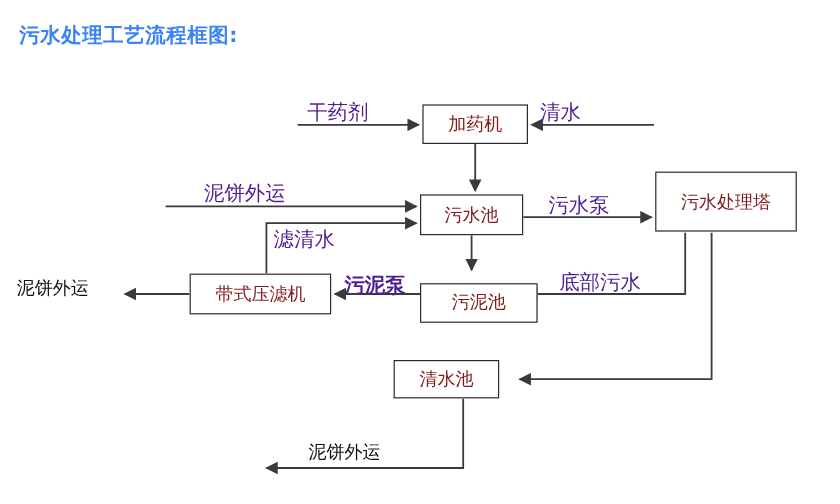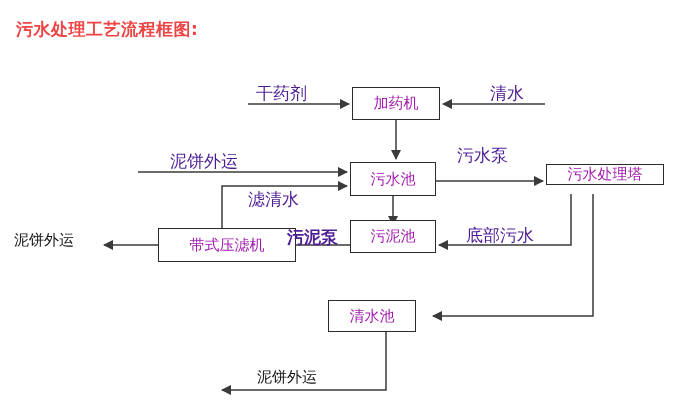--- a/index.html
+++ b/index.html
@@ -14,69 +14,69 @@
     background: #ffffff;
     font-family: "DejaVu Sans", "Liberation Sans", sans-serif;
     overflow: hidden;
   }
   #title {
     position: absolute;
     left: 16px;
     top: 18px;
     font-size: 17px;
     font-weight: bold;
-    color: #ef4444;
+    color: #3b82f6;
     letter-spacing: 0.5px;
     white-space: nowrap;
   }
   #diagram {
     position: absolute;
     left: 0;
     top: 0;
     width: 700px;
     height: 420px;
   }
   .node {
     position: absolute;
     box-sizing: border-box;
     border: 1.4px solid #2b2b2b;
     background: #ffffff;
     display: flex;
     align-items: center;
     justify-content: center;
     font-size: 15px;
-    color: #a21caf;
+    color: #7f1d1d;
     white-space: nowrap;
   }
   .edge-label {
     position: absolute;
     font-size: 17px;
     color: #4c1d95;
     white-space: nowrap;
     background: transparent;
   }
   .term-label {
     position: absolute;
     font-size: 15px;
     color: #111111;
     white-space: nowrap;
   }
   
   .n-dosing   { left: 352px; top: 87px;  width: 88px;  height: 33px; }
   .n-sewage   { left: 350px; top: 162px; width: 86px;  height: 34px; text-align: center; }
-  .n-tower    { left: 546px; top: 164px; width: 118px; height: 21px; }
-  .n-sludge   { left: 350px; top: 220px; width: 86px;  height: 33px; }
-  .n-press    { left: 158px; top: 228px; width: 138px; height: 34px; }
+  .n-tower    { left: 546px; top: 143px; width: 118px; height: 50px; }
+  .n-sludge   { left: 350px; top: 236px; width: 98px;  height: 33px; }
+  .n-press    { left: 158px; top: 228px; width: 118px; height: 34px; }
   .n-clear    { left: 328px; top: 300px; width: 88px;  height: 32px; }
   
   .l-dry      { left: 256px; top: 82px; }
-  .l-clean    { left: 490px; top: 82px; text-align: center; }
+  .l-clean    { left: 450px; top: 82px; text-align: center; }
   .l-wash     { left: 170px; top: 150px; }
-  .l-filtered { left: 248px; top: 188px; }
-  .l-pump     { left: 457px; top: 144px; }
+  .l-filtered { left: 228px; top: 188px; }
+  .l-pump     { left: 457px; top: 160px; }
   .l-sludgepump { left: 287px; top: 226px; font-weight: bold; }
   .l-bottom   { left: 466px; top: 224px; text-align: right; }
   .l-mudcake  { left: 14px;  top: 231px; font-family: Liberation Serif, serif; }
   .l-recycle  { left: 257px; top: 368px; }
 </style>
 </head>
 <body>
 
 <div id="page">
 

